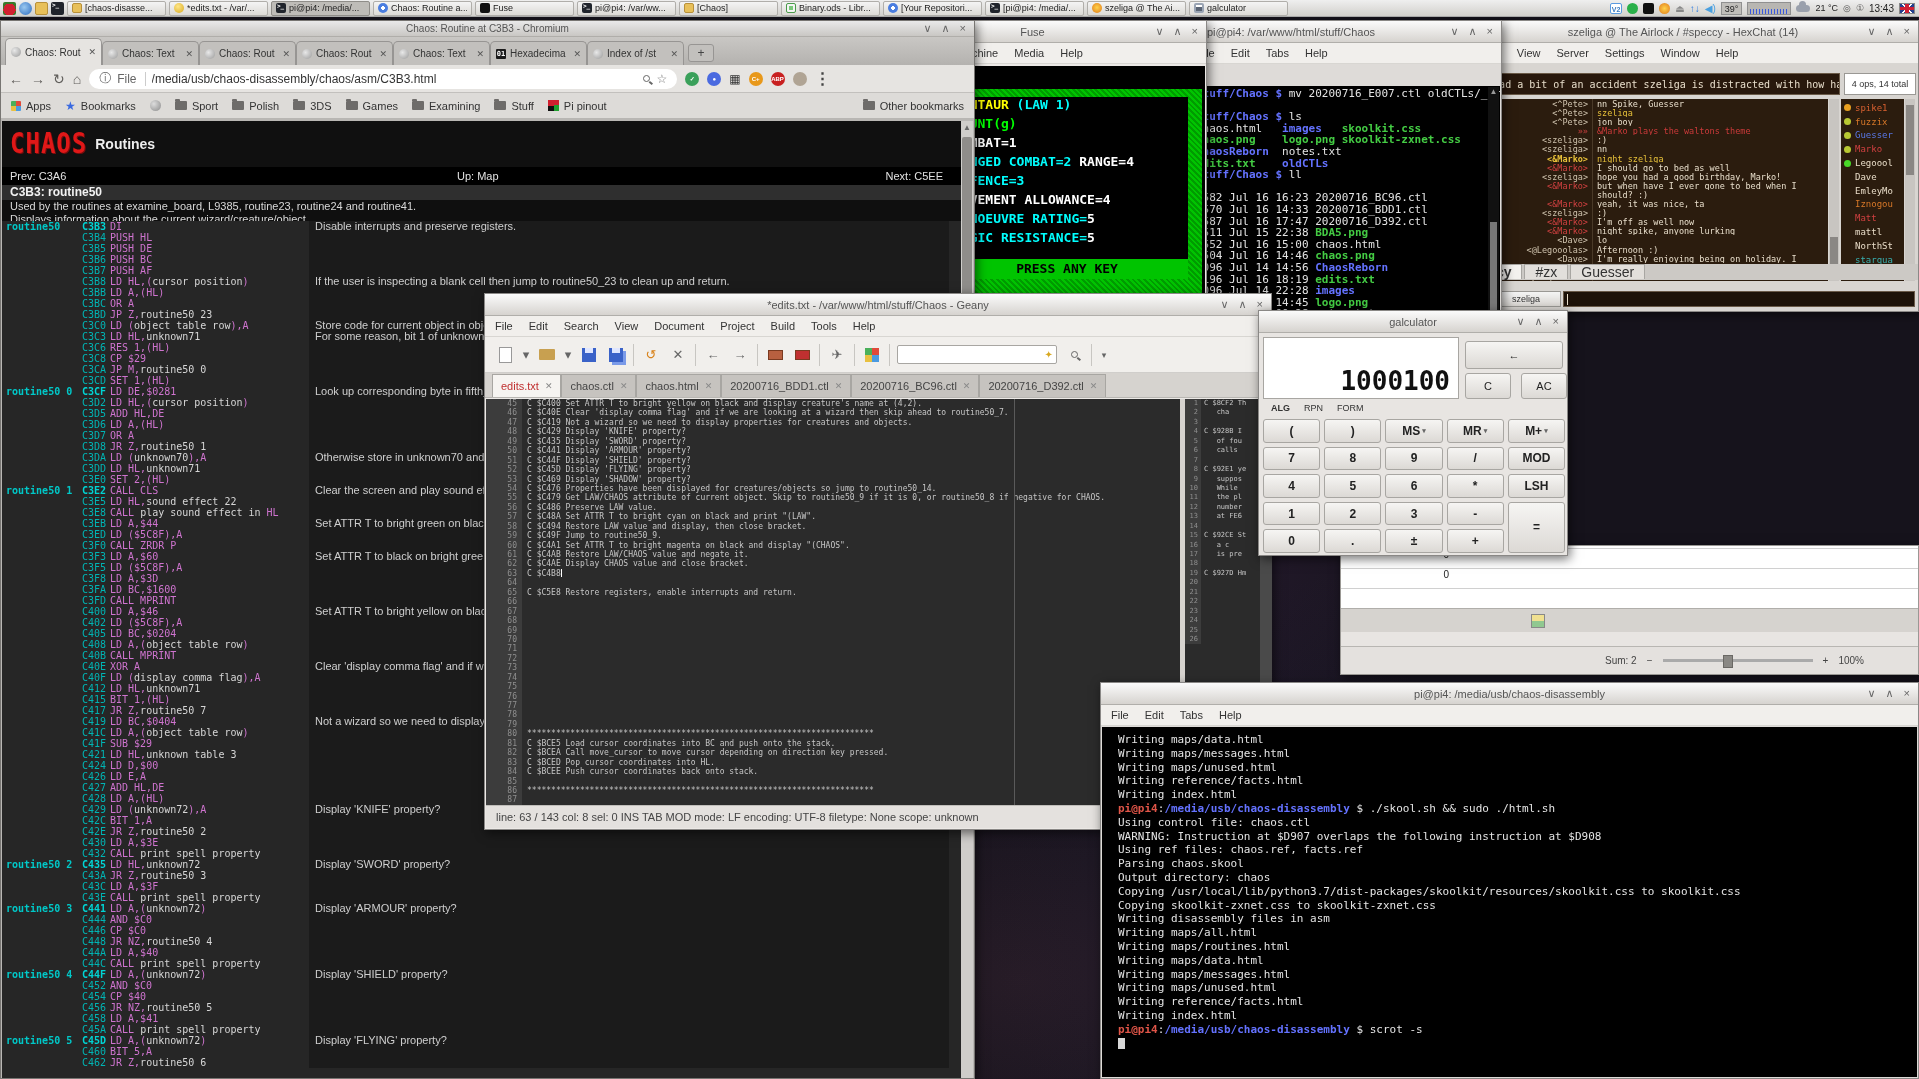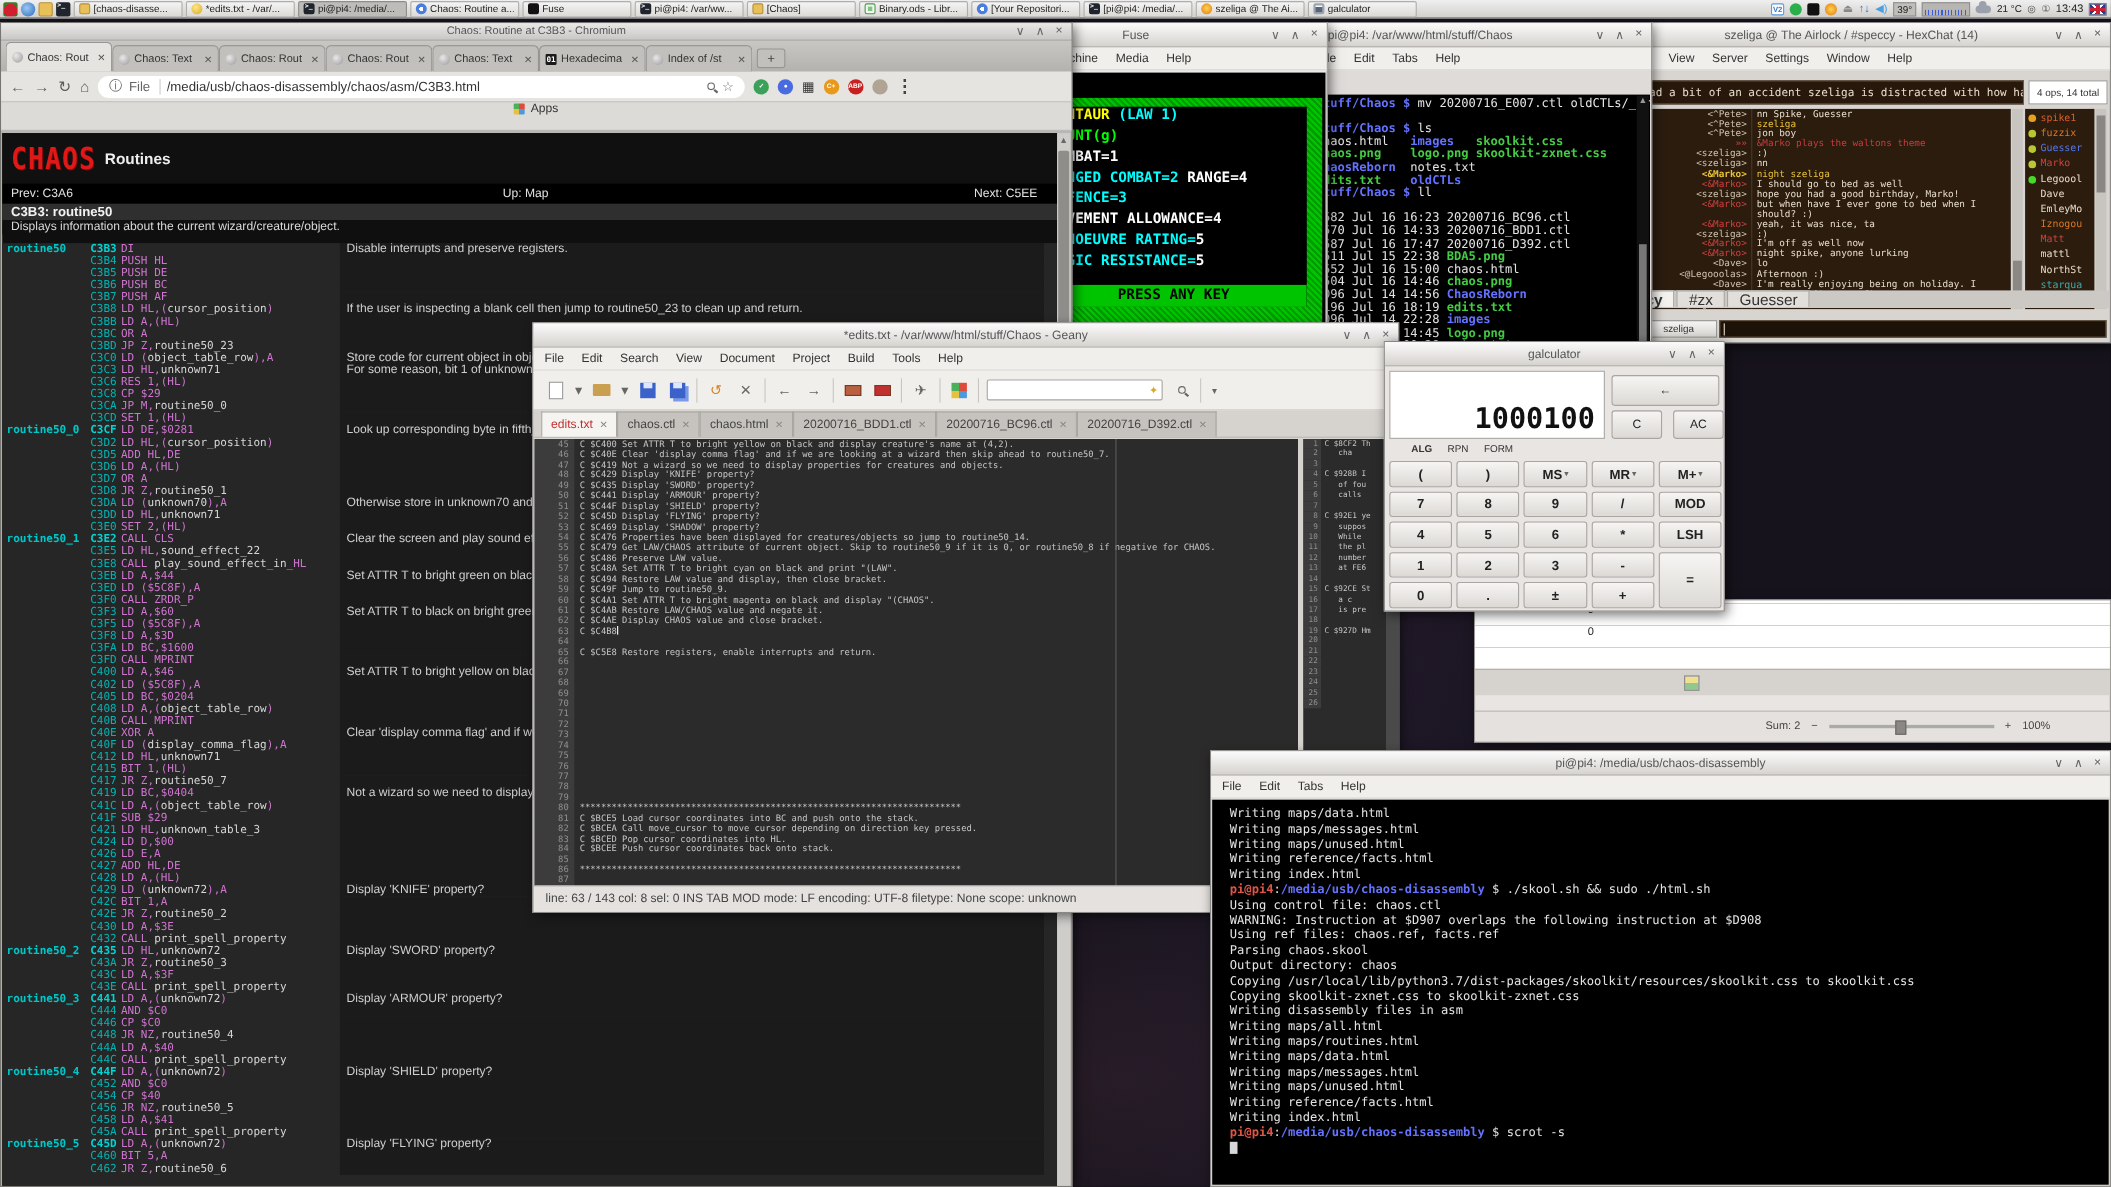--- a/index.html
+++ b/index.html
@@ -74,21 +74,21 @@
   .newtab{width:26px;height:18px;background:#c2c0bd;border:1px solid #979593;border-radius:3px;margin:0 0 3px 4px;
     text-align:center;line-height:16px;font-size:12px;color:#444;}
   #btools{height:28px;background:#e6e4e1;display:flex;align-items:center;gap:8px;padding:0 8px;border-bottom:1px solid #c2c0bd;}
   .navg{color:#5f5d5a;font-size:14px;}
   #apill{flex:1;max-width:588px;height:20px;background:#fff;border-radius:10px;display:flex;align-items:center;
     gap:6px;padding:0 10px;font-size:12px;color:#333;}
   #apill .scheme{color:#666;border-right:1px solid #ccc;padding-right:8px;}
   .lens{width:7px;height:7px;border:1.5px solid #666;border-radius:50%;position:relative;flex:none;}
   .lens::after{content:"";position:absolute;left:5px;top:6px;width:4px;height:1.5px;background:#666;transform:rotate(40deg);}
   .exticon{width:14px;height:14px;border-radius:50%;flex:none;text-align:center;font:bold 6px "Liberation Sans",sans-serif;color:#fff;line-height:14px;}
-  #bbooks{height:26px;background:#dddbd8;display:flex;align-items:center;gap:14px;padding:0 10px;font-size:11px;color:#333;border-bottom:1px solid #b8b6b3;flex-direction:column;}
+  #bbooks{height:26px;background:#dddbd8;display:flex;align-items:center;gap:14px;padding:0 10px;font-size:11px;color:#333;border-bottom:1px solid #b8b6b3;}
   .bk{display:flex;align-items:center;gap:5px;white-space:nowrap;}
   .folder{width:12px;height:9px;background:#6e6c6a;border-radius:1px;position:relative;flex:none;}
   .folder::before{content:"";position:absolute;top:-2px;left:0;width:5px;height:2px;background:#6e6c6a;border-radius:1px 1px 0 0;}
   .appsic{width:10px;height:10px;flex:none;background:conic-gradient(#e04a3a 0 25%,#4a9ae0 0 50%,#e8c040 0 75%,#4ab05a 0 100%);border-radius:1px;}
   .staric{color:#3a6ae0;font-size:12px;}
   .globeic{width:11px;height:11px;border-radius:50%;background:radial-gradient(circle at 35% 35%,#ddd,#8a8a8a);flex:none;}
   .pixic{width:11px;height:11px;flex:none;background:conic-gradient(#d02030 0 25%,#20a030 0 50%,#101010 0 75%,#d02030 0);}
   .spacer{flex:1;}
   #bcontent{position:absolute;left:1px;top:100px;right:13px;bottom:0;background:#0f0f0f;overflow:hidden;}
   #bscroll{position:absolute;right:1px;top:100px;width:12px;bottom:0;background:#cfcdca;}
@@ -210,21 +210,21 @@
   #gvscroll .thumb{position:absolute;left:2px;right:2px;top:4px;height:120px;background:#8a8a8a;border-radius:2px;}
   #gstatus{position:absolute;left:1px;bottom:1px;width:786px;height:23px;background:#e4e1de;border-top:1px solid #c0beba;
      font-size:11px;color:#444;line-height:22px;padding-left:10px;white-space:nowrap;overflow:hidden;}
 
   
   #galc{left:1258px;top:310px;width:310px;height:246px;background:#e8e5e2;z-index:22;}
   #gcdisp{position:absolute;left:4px;top:26px;width:196px;height:62px;background:#fff;border:1px solid #a8a6a2;
      font:bold 26px "DejaVu Sans Mono",monospace;color:#111;text-align:right;line-height:86px;padding-right:8px;}
   .gcb{position:absolute;background:linear-gradient(#f6f5f3,#dcd9d5);border:1px solid #a8a6a2;border-radius:3px;
      font-size:11px;color:#222;text-align:center;}
-  #gcmodes{position:absolute;left:24px;top:92px;font-size:9px;color:#333;display:flex;gap:14px;}
+  #gcmodes{position:absolute;left:12px;top:92px;font-size:9px;color:#333;display:flex;gap:14px;}
   #gcmodes .sel{font-weight:bold;}
   #gcgrid{position:absolute;left:4px;top:108px;width:302px;height:134px;display:grid;
      grid-template-columns:repeat(5,1fr);grid-template-rows:repeat(5,1fr);gap:4px;}
   .cbtn{background:linear-gradient(#f6f5f3,#dcd9d5);border:1px solid #a8a6a2;border-radius:3px;
      font-size:12px;font-weight:bold;color:#222;display:flex;align-items:center;justify-content:center;gap:2px;}
   .cbtn .dd{font-size:7px;color:#666;}
   .cbtn.tall{grid-row:span 2;grid-column:5;}
 
   
   #libre{left:1340px;top:545px;width:579px;height:130px;background:#e8e5e2;z-index:8;border-color:#9a9894;}
@@ -638,20 +638,21 @@
       <div id="chaosbar">
         <span id="chaoslogo">CHAOS</span>
         <span id="chaossub">Routines</span>
       </div>
       <div id="navrow">
         <span class="prev">Prev: C3A6</span>
         <span class="upl">Up: Map</span>
         <span class="next">Next: C5EE</span>
       </div>
       <div id="rtitle">C3B3: routine50</div>
+      <div class="descl">Used by the routines at examine_board, L9385, routine23, routine24 and routine41.</div>
       <div class="descl">Displays information about the current wizard/creature/object.</div>
       <div id="asm">
           <div class="asmrow">
             <span class="alb">routine50</span>
             <span class="aad ab">C3B3</span>
             <span class="ain"><span class="mn">DI</span></span>
             <span class="acm">Disable interrupts and preserve registers.</span>
           </div>
           <div class="asmrow">
             <span class="alb"></span>

